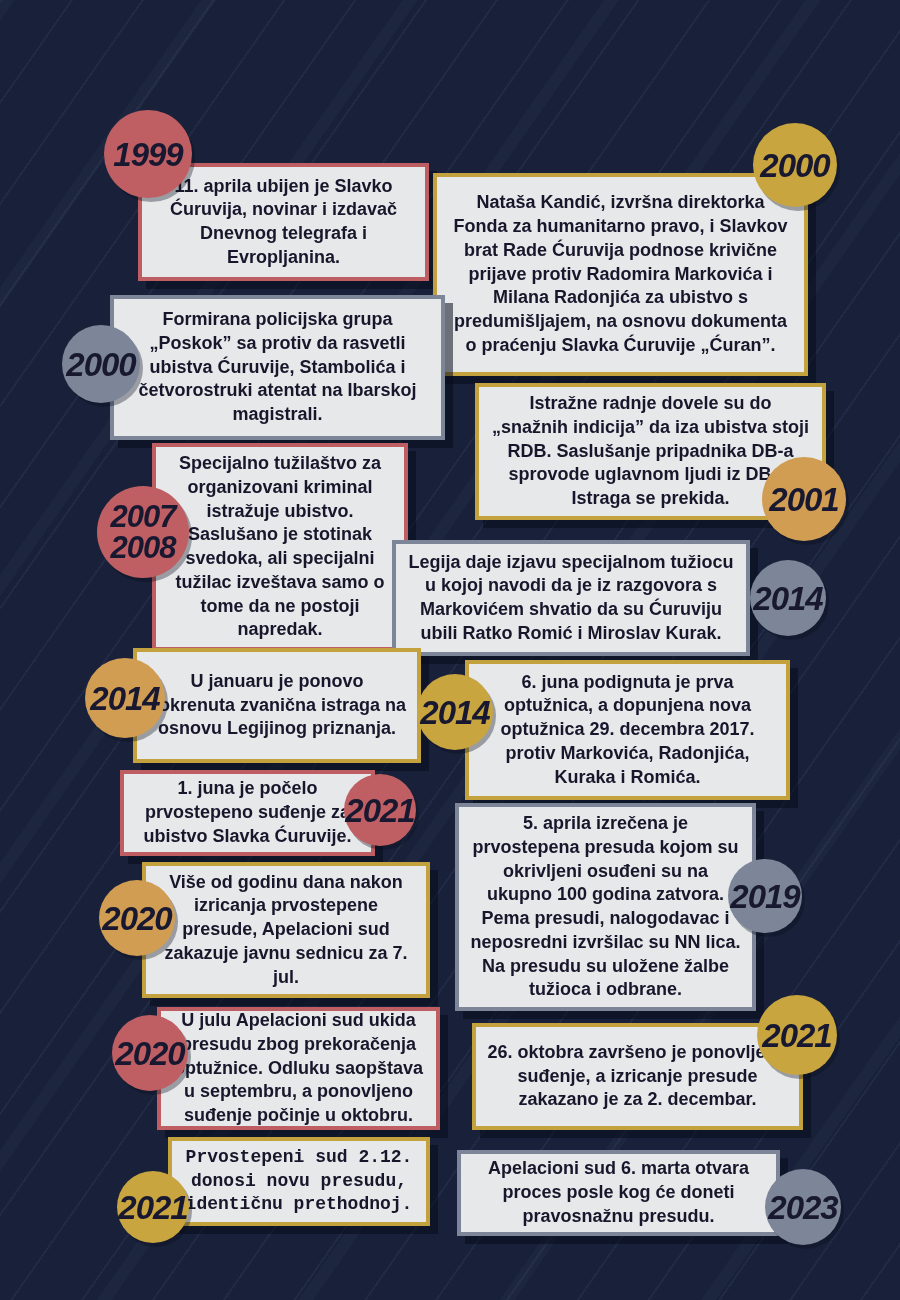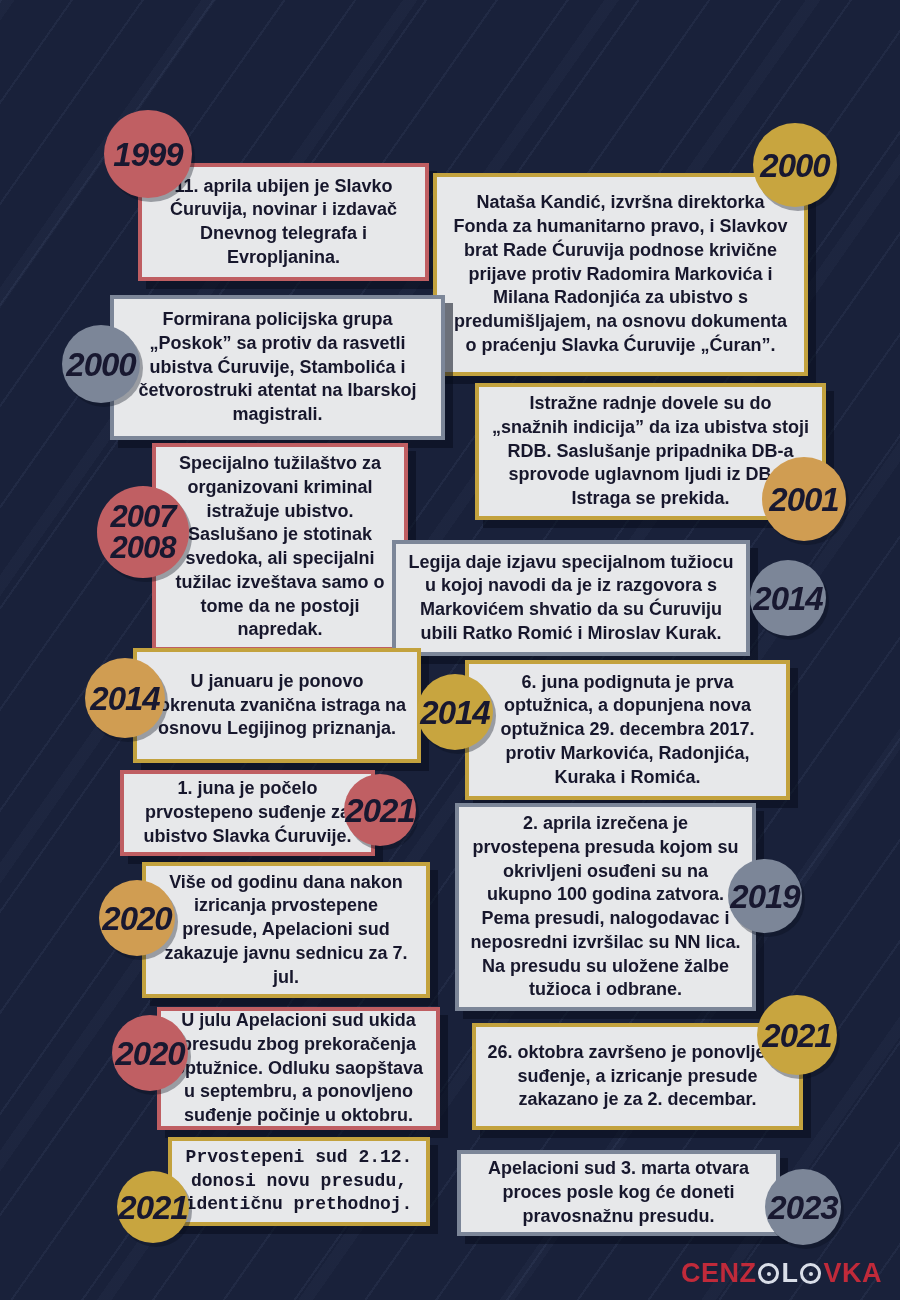--- a/index.html
+++ b/index.html
@@ -176,21 +176,21 @@
     <div class="box" style="border-color: rgb(191, 94, 98);">
         <p>1. juna je počelo prvostepeno suđenje za ubistvo Slavka Ćuruvije.</p>
       </div>
     <div class="circle" style="background: rgb(192, 95, 99);">
         <span class="yr">2021</span>
       </div>
   </div>
 
   <div class="event e10">
     <div class="box" style="border-color: rgb(124, 134, 152);">
-        <p>2. aprila izrečena je prvostepena presuda kojom su okrivljeni osuđeni su na ukupno 100 godina zatvora. Pema presudi, nalogodavac i neposredni izvršilac su NN lica. Na presudu su uložene žalbe tužioca i odbrane.</p>
+        <p>5. aprila izrečena je prvostepena presuda kojom su okrivljeni osuđeni su na ukupno 100 godina zatvora. Pema presudi, nalogodavac i neposredni izvršilac su NN lica. Na presudu su uložene žalbe tužioca i odbrane.</p>
       </div>
     <div class="circle" style="background: rgb(124, 134, 152);">
         <span class="yr">2019</span>
       </div>
   </div>
 
   <div class="event e11">
     <div class="box" style="border-color: rgb(195, 162, 62);">
         <p>Više od godinu dana nakon izricanja prvostepene presude, Apelacioni sud zakazuje javnu sednicu za 7. jul.</p>
       </div>
@@ -221,32 +221,21 @@
     <div class="box" style="border-color: rgb(195, 162, 62);">
         <p>Prvostepeni sud 2.12. donosi novu presudu, identičnu prethodnoj.</p>
       </div>
     <div class="circle" style="background: rgb(200, 165, 63);">
         <span class="yr">2021</span>
       </div>
   </div>
 
   <div class="event e15">
     <div class="box" style="border-color: rgb(124, 134, 152);">
-        <p>Apelacioni sud 3. marta otvara proces posle kog će doneti pravosnažnu presudu.</p>
+        <p>Apelacioni sud 6. marta otvara proces posle kog će doneti pravosnažnu presudu.</p>
       </div>
     <div class="circle" style="background: rgb(124, 134, 152); margin-left: 16px;">
         <span class="yr">2023</span>
       </div>
   </div>
 
-  <div class="logo">
-      <span class="red">CENZ</span>
-      <span class="lens">
-        <span class="dot"></span>
-      </span>
-      <span class="lt">L</span>
-      <span class="lens">
-        <span class="dot"></span>
-      </span>
-      <span class="red">VKA</span>
-    </div>
 
 </div>
 
 </body></html>

